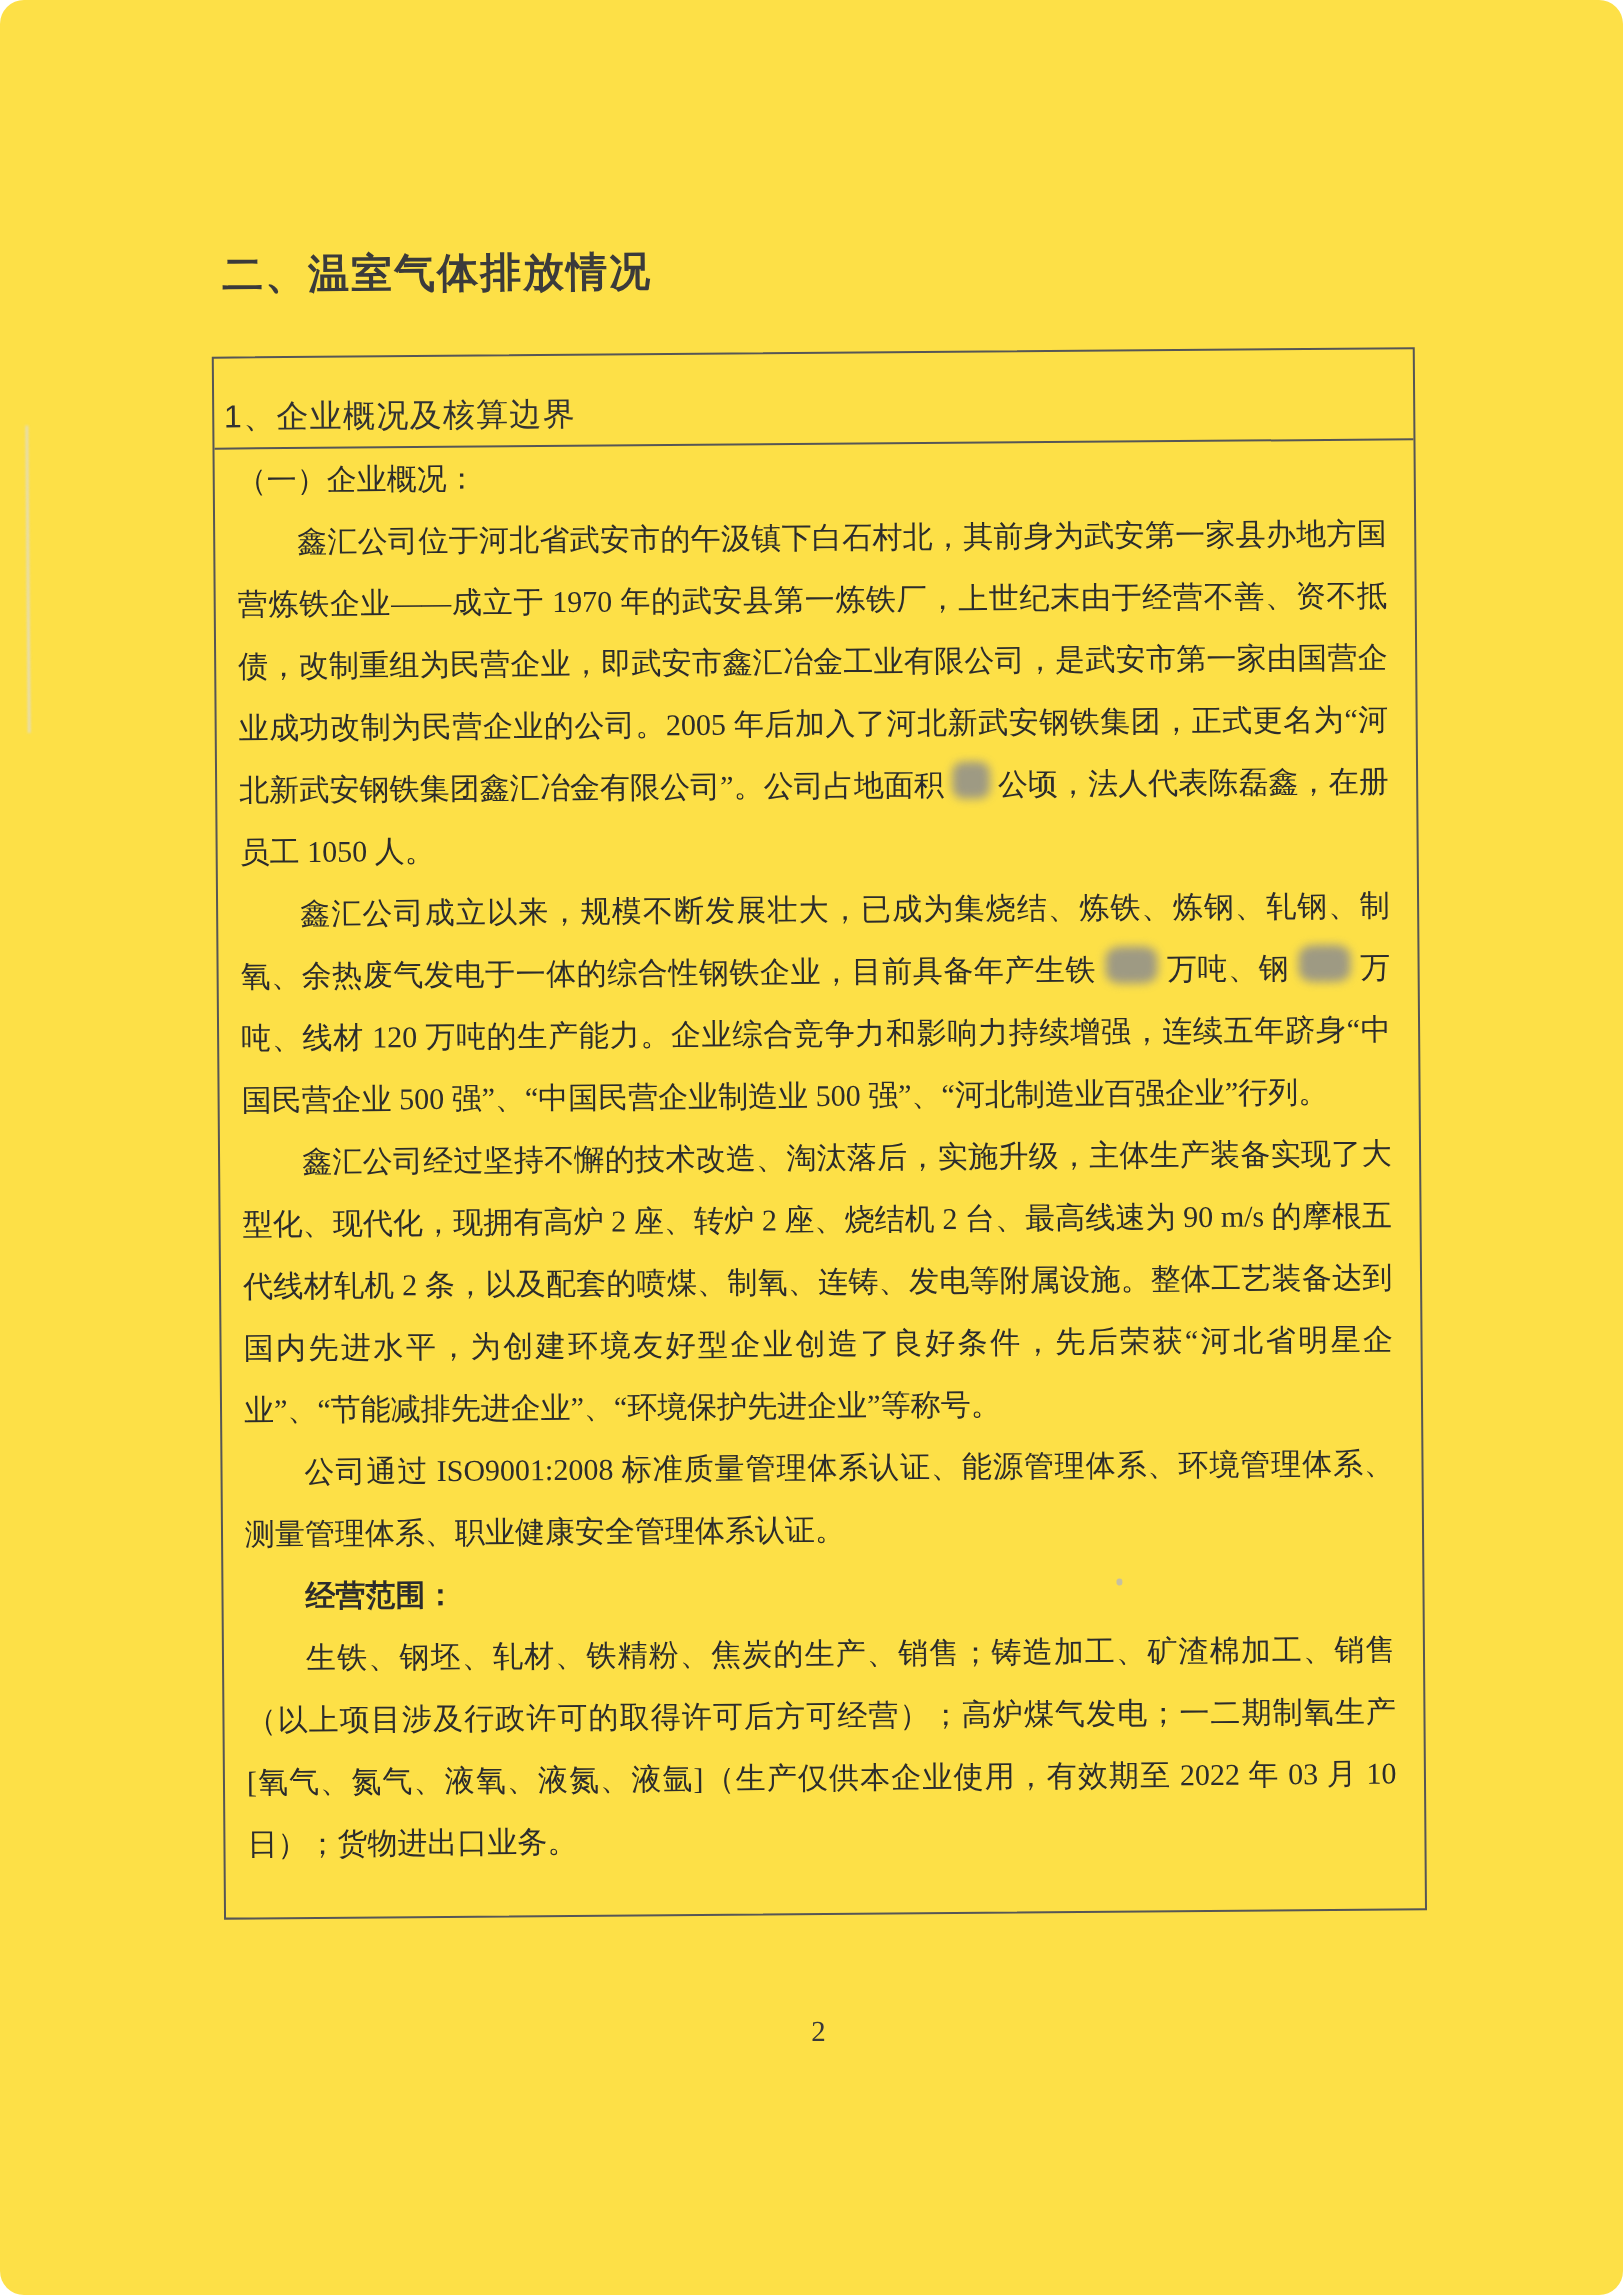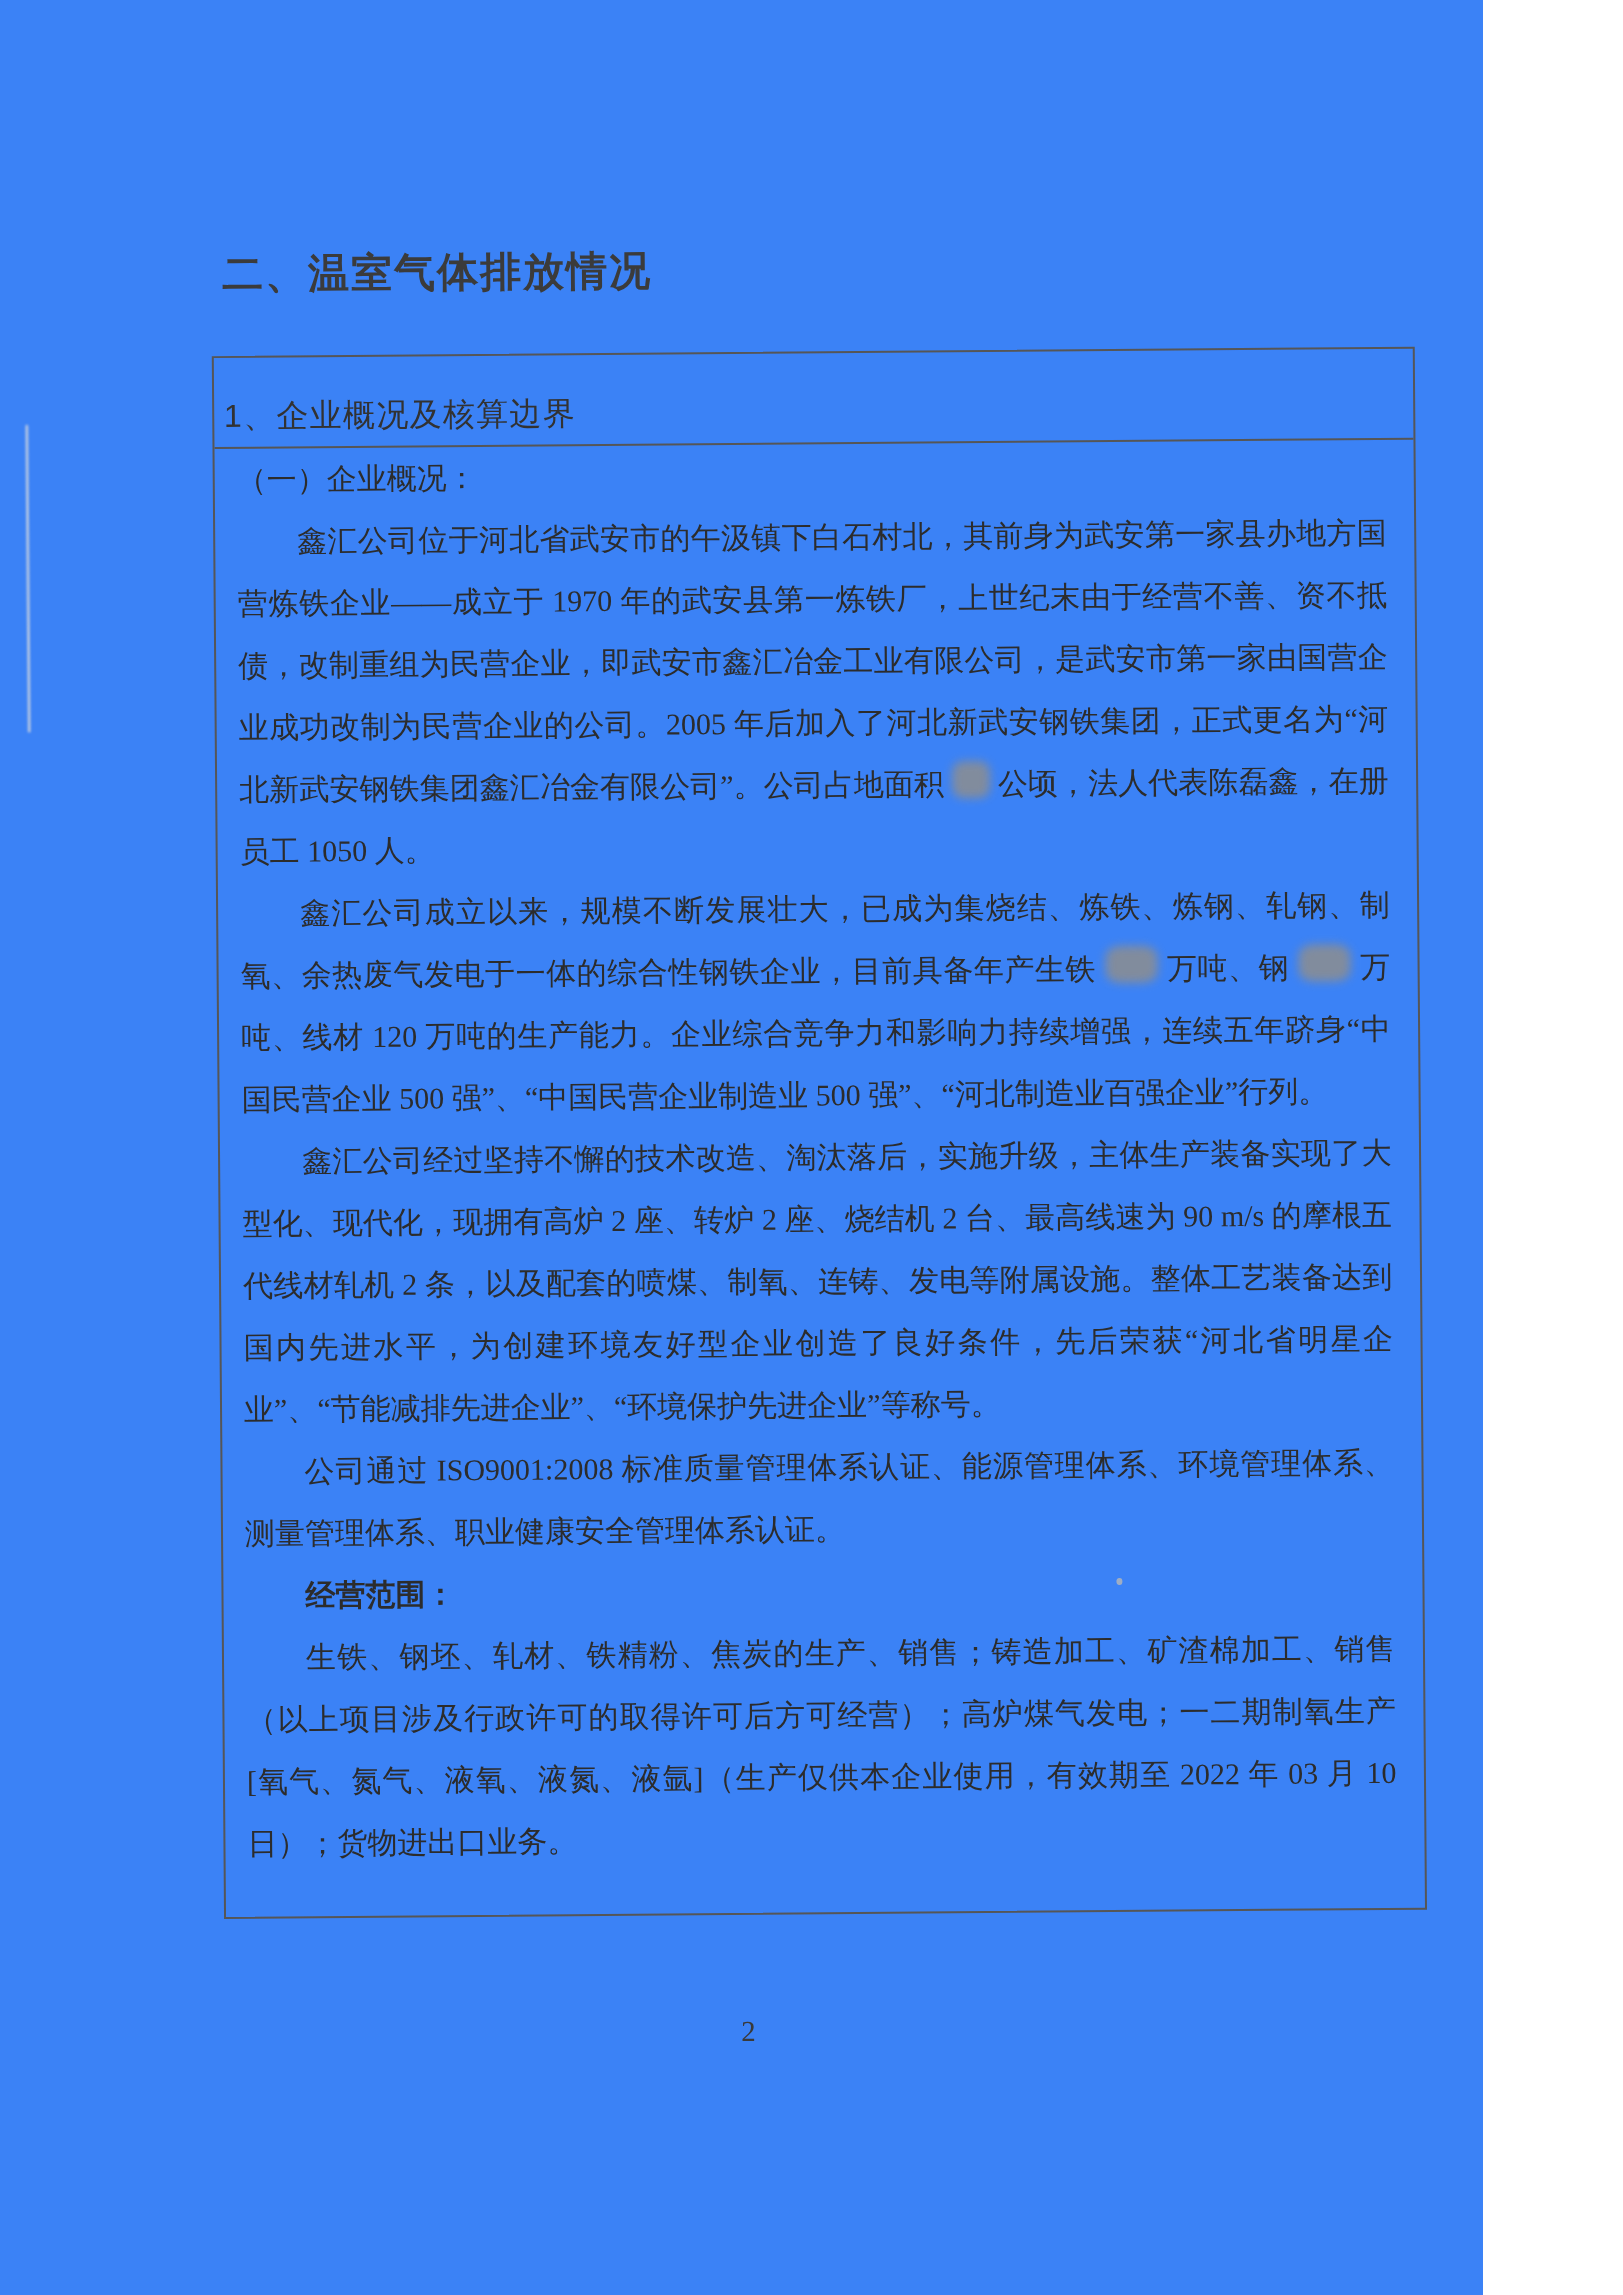--- a/index.html
+++ b/index.html
@@ -1,19 +1,20 @@
 <!DOCTYPE html>
 <html style="font-size:10.5px"><head>
 <meta charset="utf-8">
 <style>
   html, body { margin:0; padding:0; background:#ffffff; }
   .page {
-    position:relative; width:1483px; height:2295px;
-    background:#3b82f6; overflow:hidden;
+    position:relative; width:1623px; height:2295px;
+    background:#fde047; overflow:hidden;
     font-family:"Liberation Serif", serif;
+    border-radius:24px;
   }
   
   .sheet { position:absolute; inset:0; transform:rotate(-0.45deg); transform-origin:50% 50%; }
 
   .doc-heading {
     position:absolute; left:229px; top:243px; margin:0;
     font-family:"Liberation Sans", sans-serif;
     font-weight:700; font-size:41px; letter-spacing:2px; color:#3b3b3b;
     white-space:nowrap;
   }

